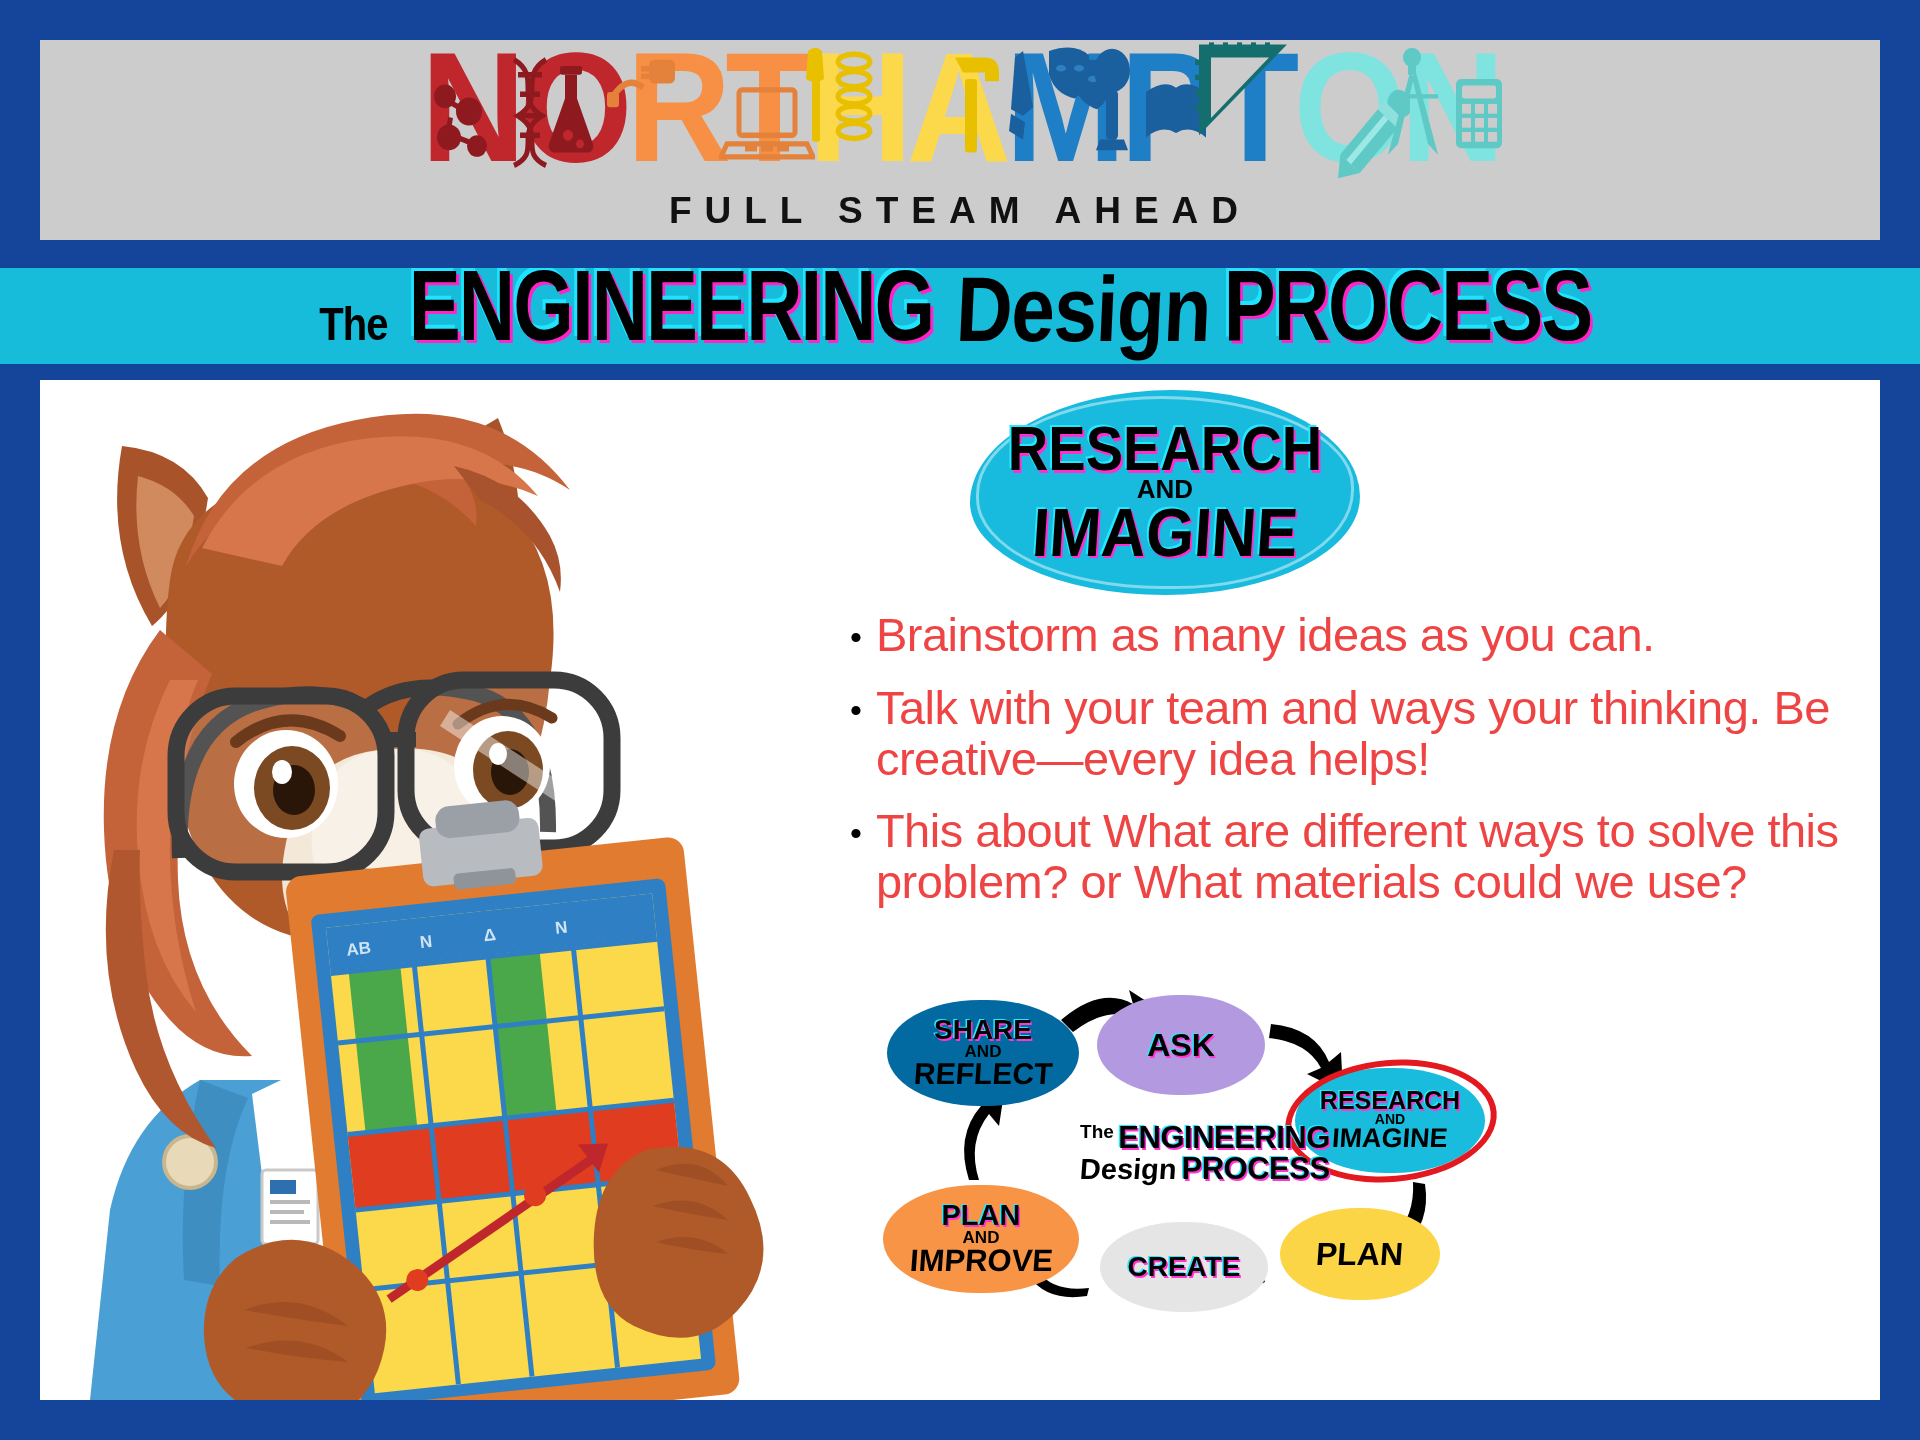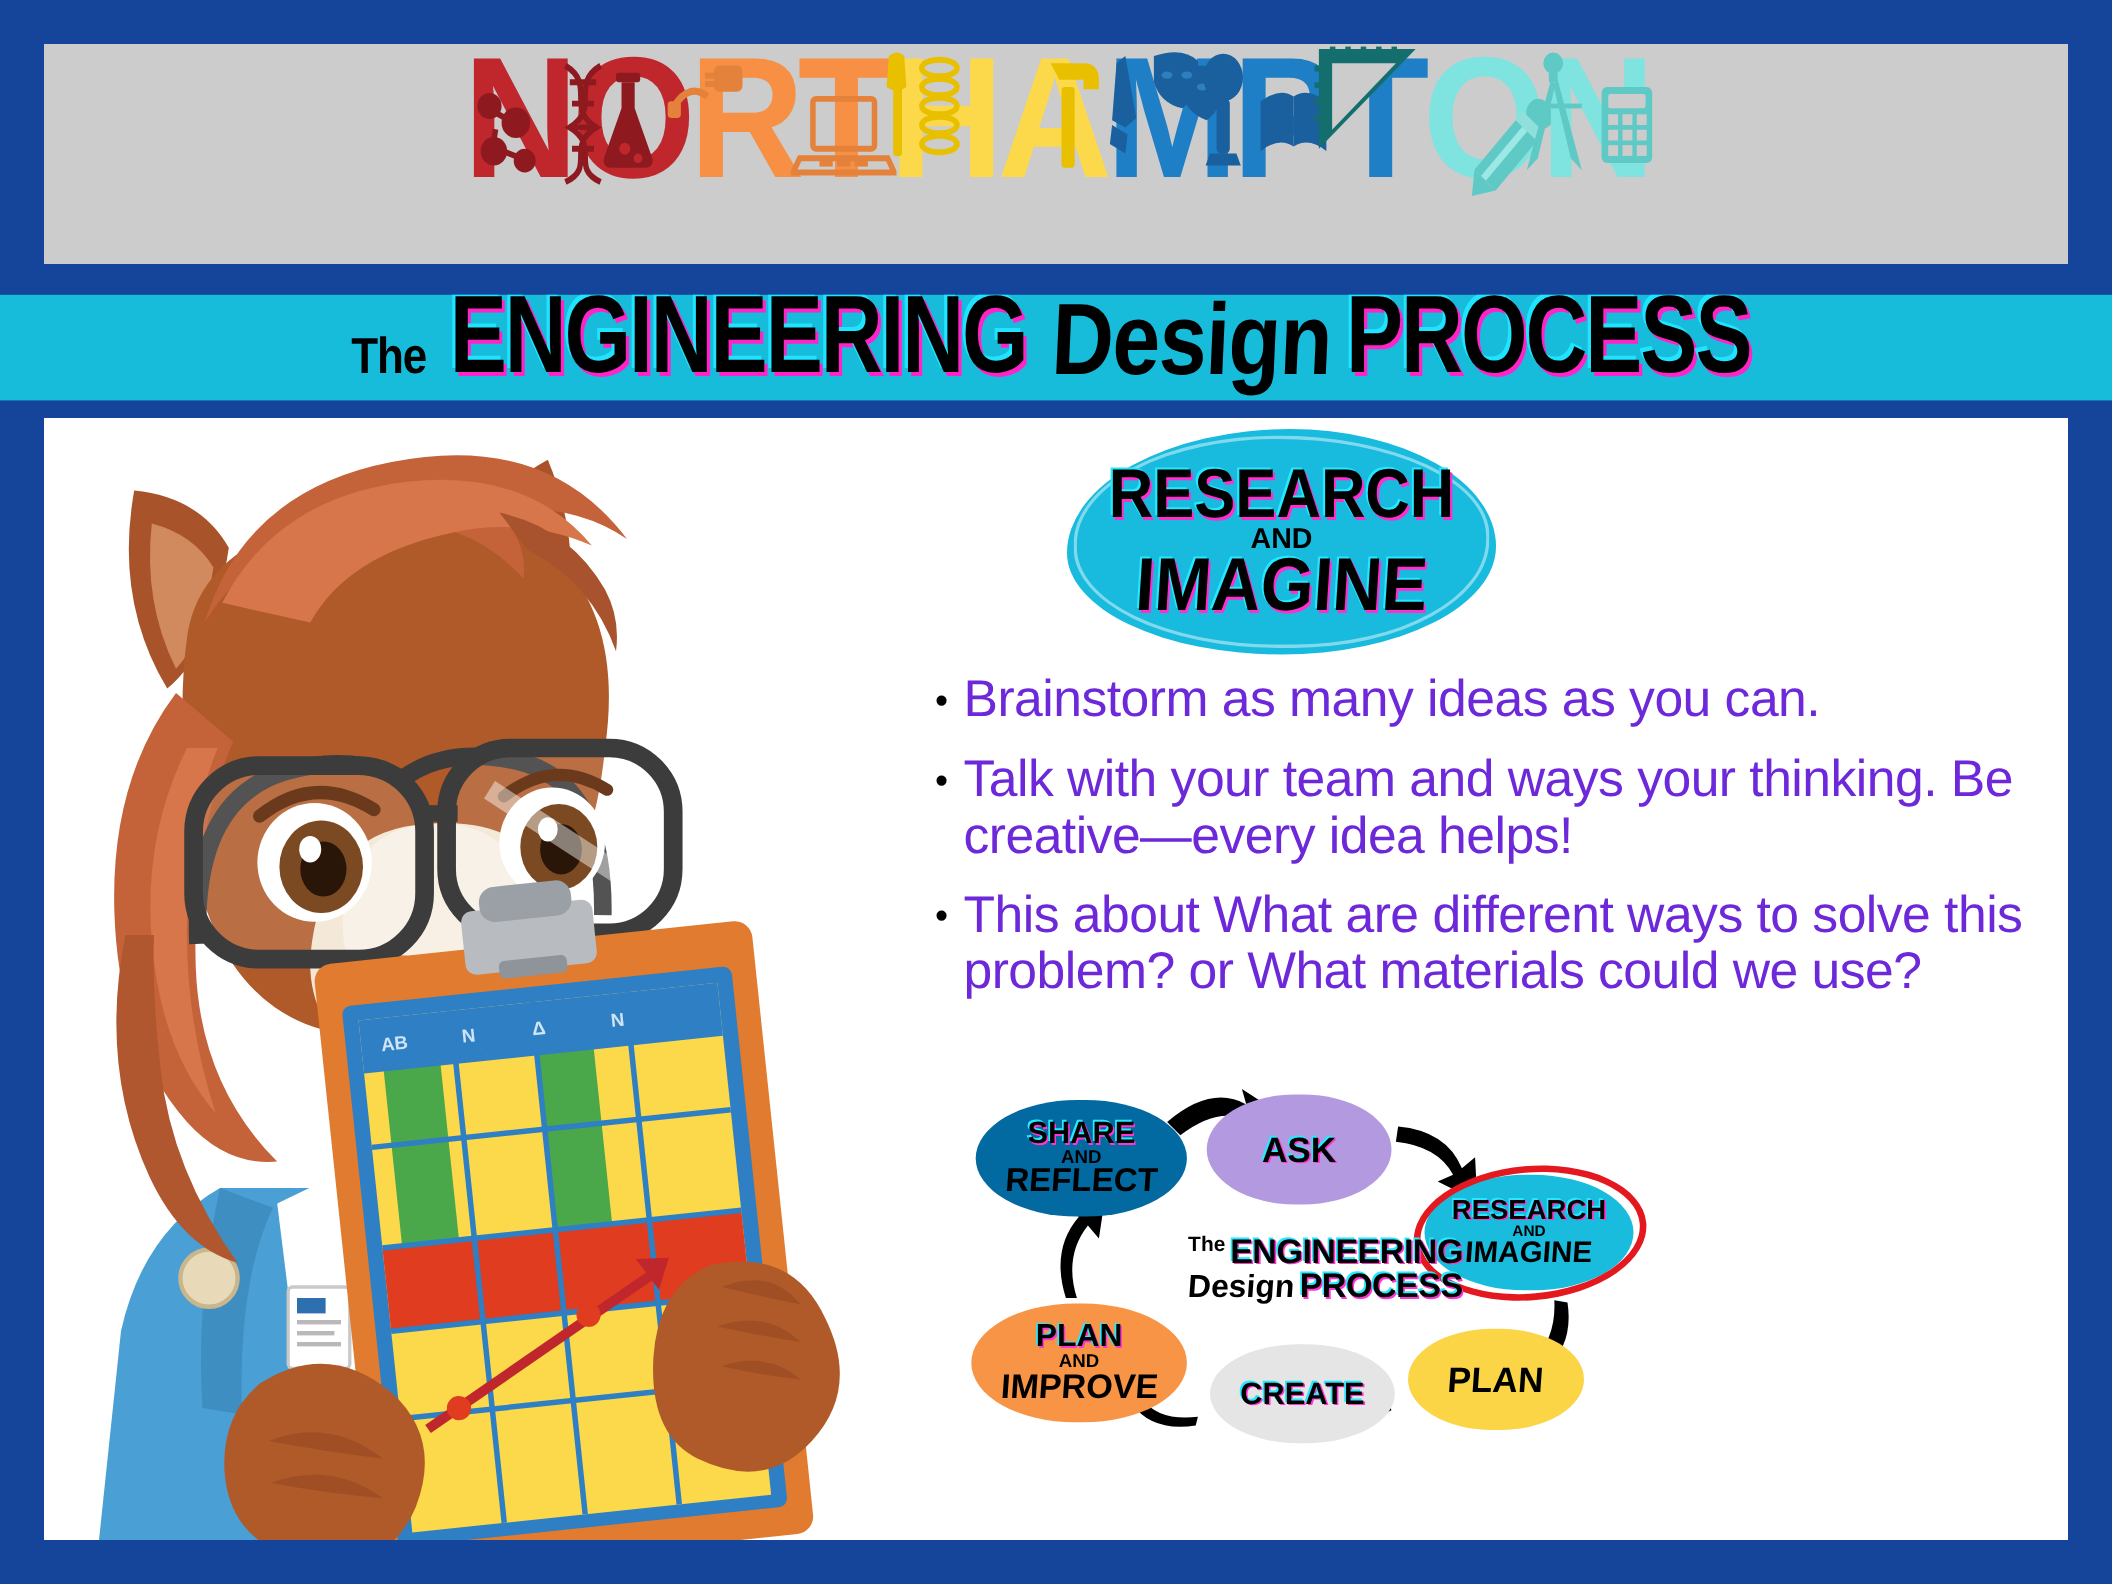--- a/index.html
+++ b/index.html
@@ -187,21 +187,21 @@
   }
   .bullet .dot {
     font-size: 34px; line-height: 1;
     margin: 10px 14px 0 0;
     color: #000;
   }
   .bullet .btxt {
     font-family: "Liberation Sans", sans-serif;
     font-size: 47px;
     line-height: 1.08;
-    color: #6d28d9;
+    color: #ef4444;
     letter-spacing: -0.5px;
   }
 
   
   .cycle {
     position: absolute;
     left: 5px; top: 610px;
     width: 1000px; height: 400px;
   }
   .node {
@@ -463,20 +463,21 @@
               <rect x="112" y="68" width="9" height="9"></rect>
             <rect x="86" y="81" width="9" height="9"></rect>
               <rect x="99" y="81" width="9" height="9"></rect>
               <rect x="112" y="81" width="9" height="9"></rect>
           </g>
         </svg>
       </span>
 
     </div>
 
+    <div class="tagline">FULL STEAM AHEAD</div>
   </div>
 
   <div class="title-banner">
     <div class="title-inner">
       <span class="t-the">The</span>
       <span class="t-big">ENGINEERING</span>
       <span class="t-script">Design</span>
       <span class="t-big">PROCESS</span>
     </div>
   </div>

